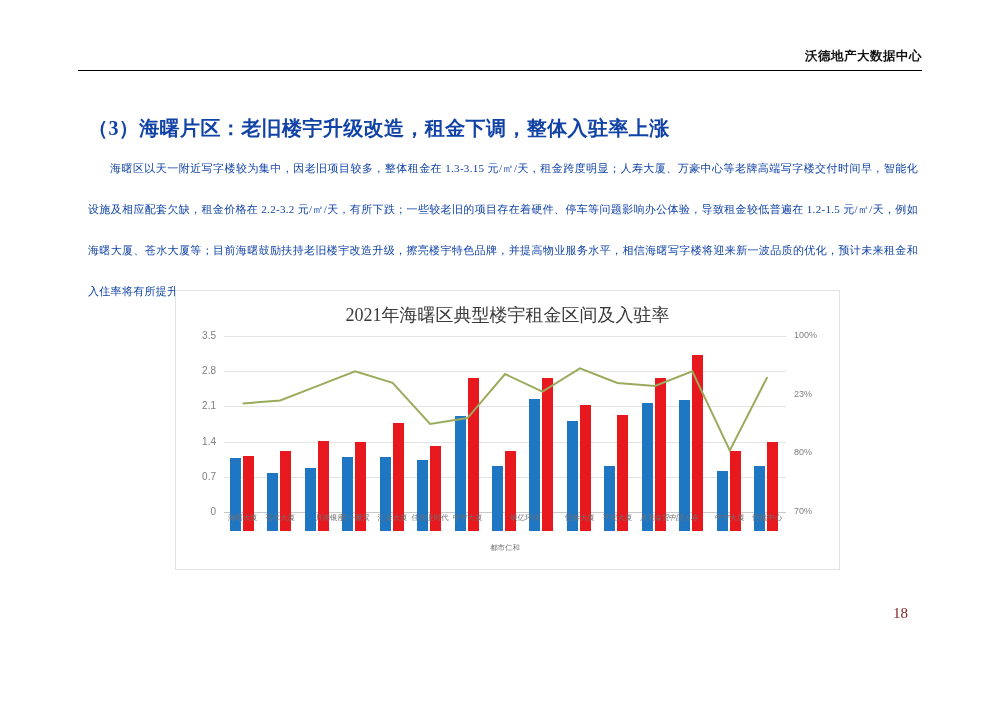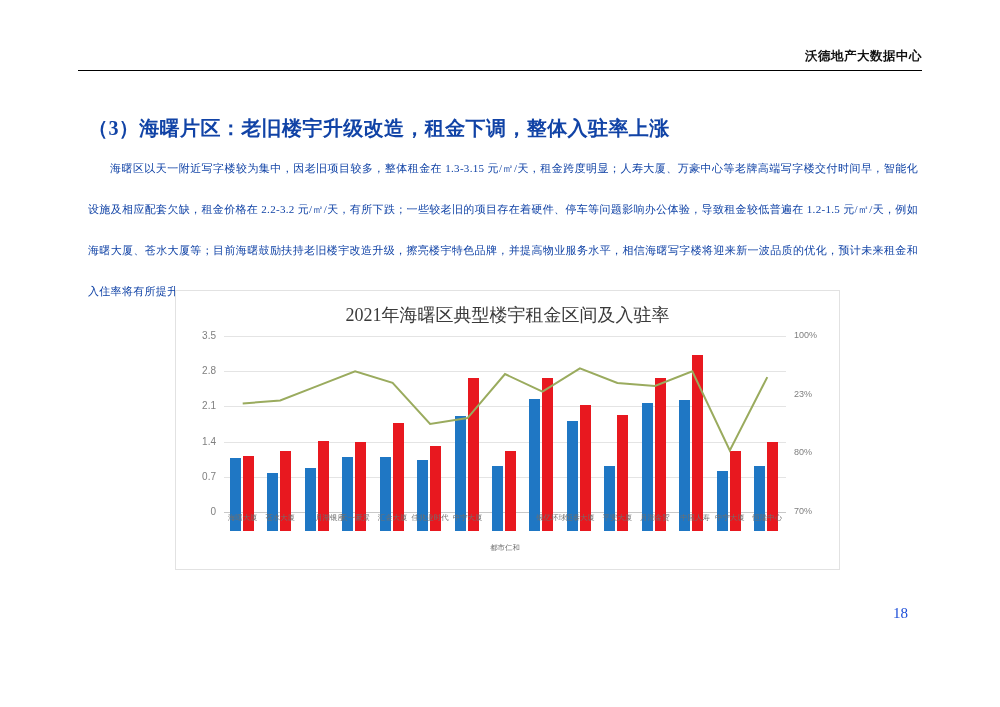--- a/index.html
+++ b/index.html
@@ -172,21 +172,21 @@
   }
   .legend-item { display: flex; align-items: center; gap: 5px; }
   .swatch { width: 12px; height: 8px; display: inline-block; }
   .swatch.line { width: 16px; height: 2px; }
   .page-num {
     position: absolute;
     right: 92px;
     top: 605px;
     font-family: "Liberation Serif", serif;
     font-size: 15px;
-    color: #1d4ed8;
+    color: #7f1d1d;
   }
 </style>
 </head>
 <body>
 
 <div class="page">
 
   <div class="header-brand">沃德地产大数据中心</div>
   <div class="header-rule"></div>
 
@@ -280,25 +280,25 @@
       </div>
     <div class="cat-labels" id="cat-labels">
         <div class="cat" style="left: 3.73333px;">海曙大厦</div>
         <div class="cat" style="left: 41.2px;">苍水大厦</div>
         <div class="cat" style="left: 91px;">月湖银座</div>
         <div class="cat" style="left: 116.133px;">天一豪景</div>
         <div class="cat" style="left: 153.6px;">汇金大厦</div>
         <div class="cat" style="left: 191.067px;">佳兆业时代</div>
         <div class="cat" style="left: 228.533px;">中宁大厦</div>
         <div class="cat" style="left: 266px; margin-top: 30px;">都市仁和</div>
-        <div class="cat" style="left: 292px; padding-left: 20px;">银亿环球</div>
+        <div class="cat" style="left: 286px;">银亿环球</div>
         <div class="cat" style="left: 340.933px;">恒泰大厦</div>
         <div class="cat" style="left: 378.4px;">平安大厦</div>
         <div class="cat" style="left: 415.867px;">月湖金贸</div>
-        <div class="cat" style="left: 456px;">中国人寿</div>
+        <div class="cat" style="left: 444px; font-style: italic;">中国人寿</div>
         <div class="cat" style="left: 490.8px;">中宁大厦</div>
         <div class="cat" style="left: 528.267px;">恒隆中心</div>
       </div>
   </div>
 
   <div class="page-num">18</div>
 
 </div>
 
 </body></html>

